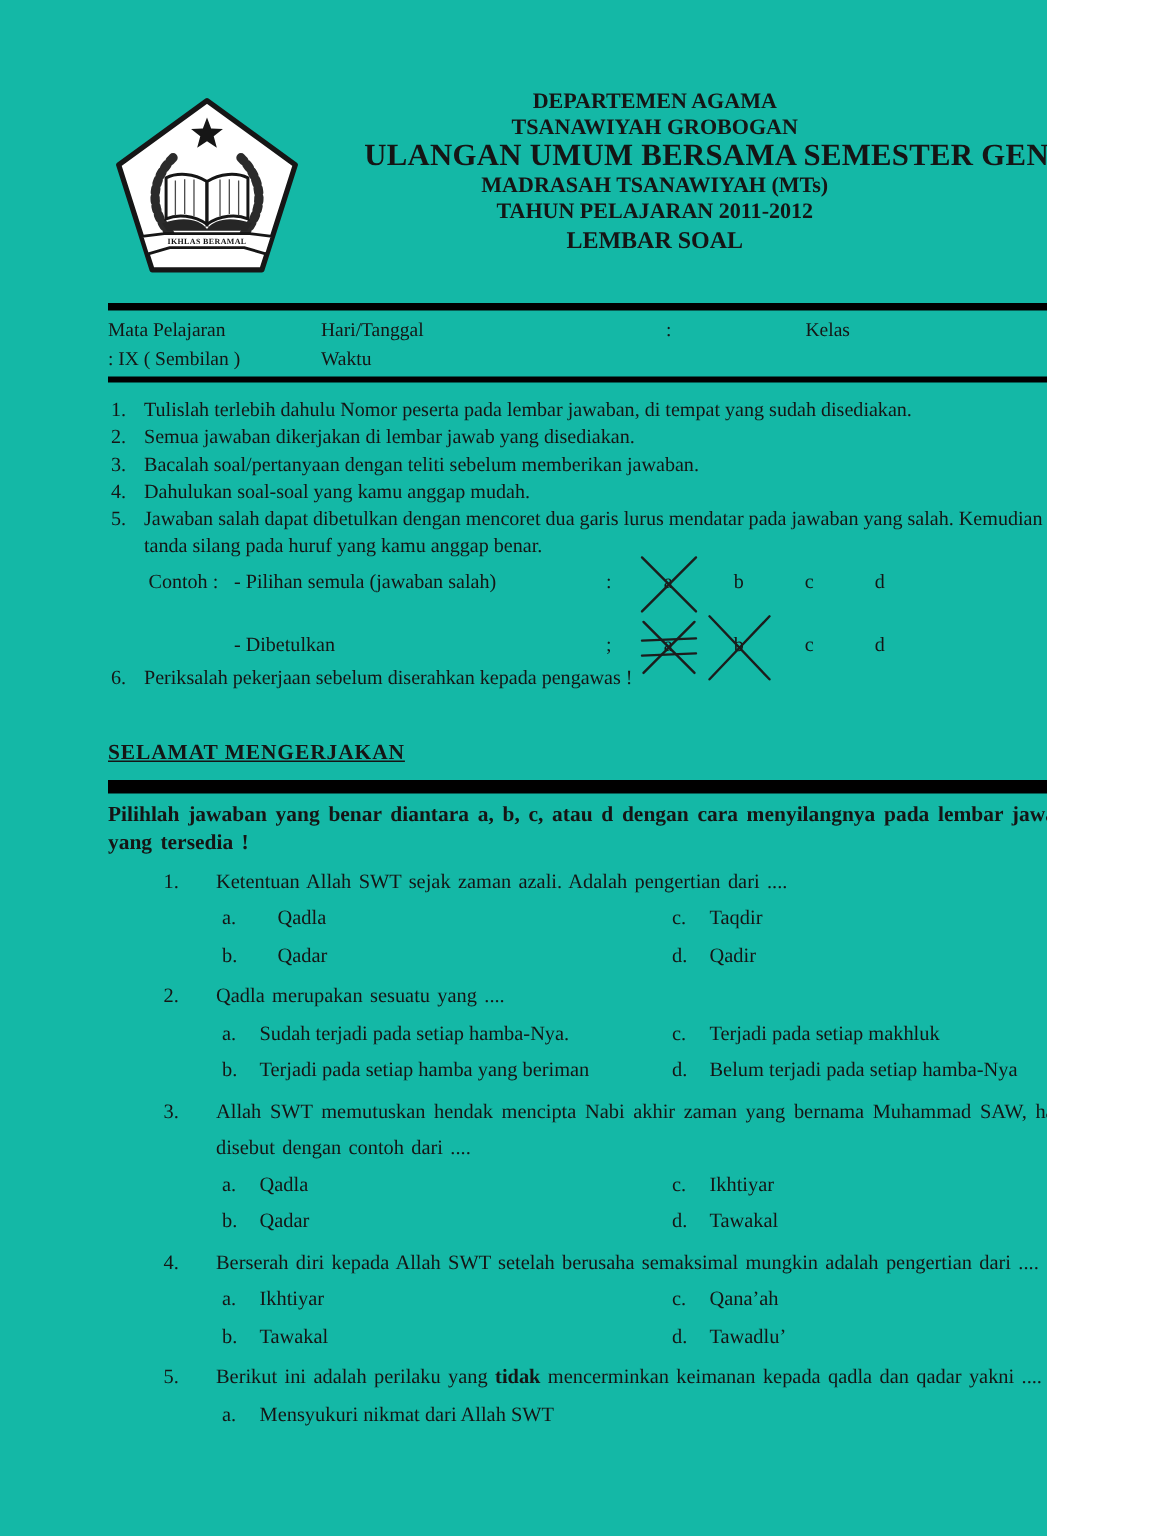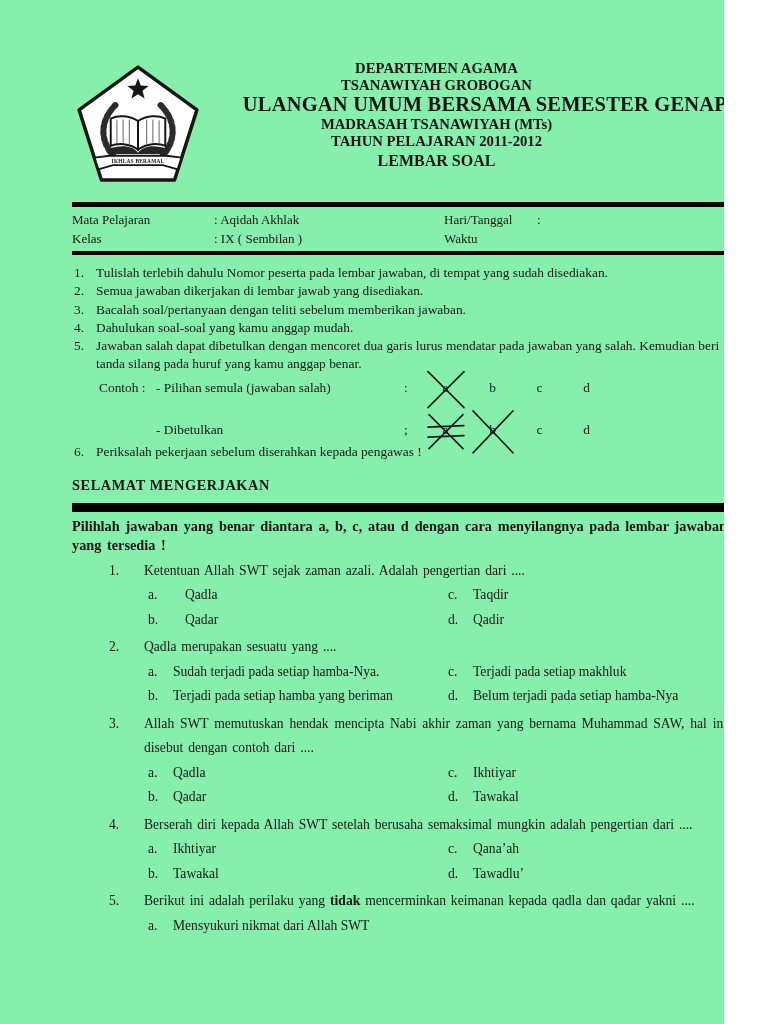--- a/index.html
+++ b/index.html
@@ -1,18 +1,18 @@
 <!DOCTYPE html>
 <html><head>
 <meta charset="utf-8">
 <style>
   html,body { margin:0; padding:0; background:#ffffff; }
   .sheet {
-    position:relative; width:724px; height:1024px; background:#86efac;
-    font-family:"Liberation Serif", serif; color:#151515; overflow:hidden;
+    position:relative; width:659px; height:1024px; background:#14b8a6;
+    font-family:"Liberation Serif", serif; color:#151515; overflow:hidden;padding-left:39px;
   }
   .content { position:absolute; left:72px; top:60px; width:655px; }
 
   
   .header { position:relative; height:132px; }
   .logo { position:absolute; left:4px; top:4px; width:124px; height:124px; }
   .header-text { margin-left:74px; text-align:center; font-weight:700; }
   .h-md  { font-size:14.7px; line-height:16.5px; }
   .h-big { font-size:20.5px; line-height:23px; letter-spacing:0.2px;text-align:right; }
   .h-sheet { font-size:16px; line-height:19px; margin-top:2px; }
@@ -41,21 +41,21 @@
   .ex-row2-label { position:absolute; left:84px;  top:48px; }
   .ex-sep2       { position:absolute; left:332px; top:48px; }
   .ex-letters-2  { position:absolute; left:350px; top:48px; display:flex; }
   .slot { width:47px; text-align:center; position:relative; }
   .x-svg { position:absolute; left:50%; top:50%; transform:translate(-50%,-46%);
            pointer-events:none; overflow:visible; }
   .x-line { stroke:#1c1c1c; stroke-width:1.6; stroke-linecap:round; }
   .item6 { margin-top:2px; }
 
   
-  .selamat { margin:16px 0 9px; font-weight:700; font-size:14.3px; letter-spacing:0.6px; }
+  .selamat { margin:33px 0 9px; font-weight:700; font-size:14.3px; letter-spacing:0.6px;text-decoration:underline; }
   .black-bar { height:8.5px; background:#000; }
   .main-instruction { margin:5px 0 2px; font-weight:700; font-size:14.3px;
                       line-height:19.5px; text-align:justify; word-spacing:2px; }
 
   
   .question { display:flex; margin-top:3px; }
   .q-num { flex:none; width:35px; margin-left:37px; font-size:13.6px; line-height:24.5px; }
   .q-body { flex:1; }
   .q-text { font-size:13.6px; line-height:24.5px; text-align:justify; word-spacing:1.5px; }
   .q-bold { font-weight:700; }
@@ -93,21 +93,20 @@
         <div class="h-md">MADRASAH TSANAWIYAH (MTs)</div>
         <div class="h-md">TAHUN PELAJARAN 2011-2012</div>
         <div class="h-sheet">LEMBAR SOAL</div>
       </div>
     </div>
 
     <div class="rule rule-top"></div>
 
     <div class="info">
       <div>Mata Pelajaran</div>
-      <div>: Aqidah Akhlak</div>
       <div>Hari/Tanggal</div>
       <div>:</div>
       <div>Kelas</div>
       <div>: IX ( Sembilan )</div>
       <div>Waktu</div>
     </div>
 
     <div class="rule"></div>
 
     <div class="petunjuk">

